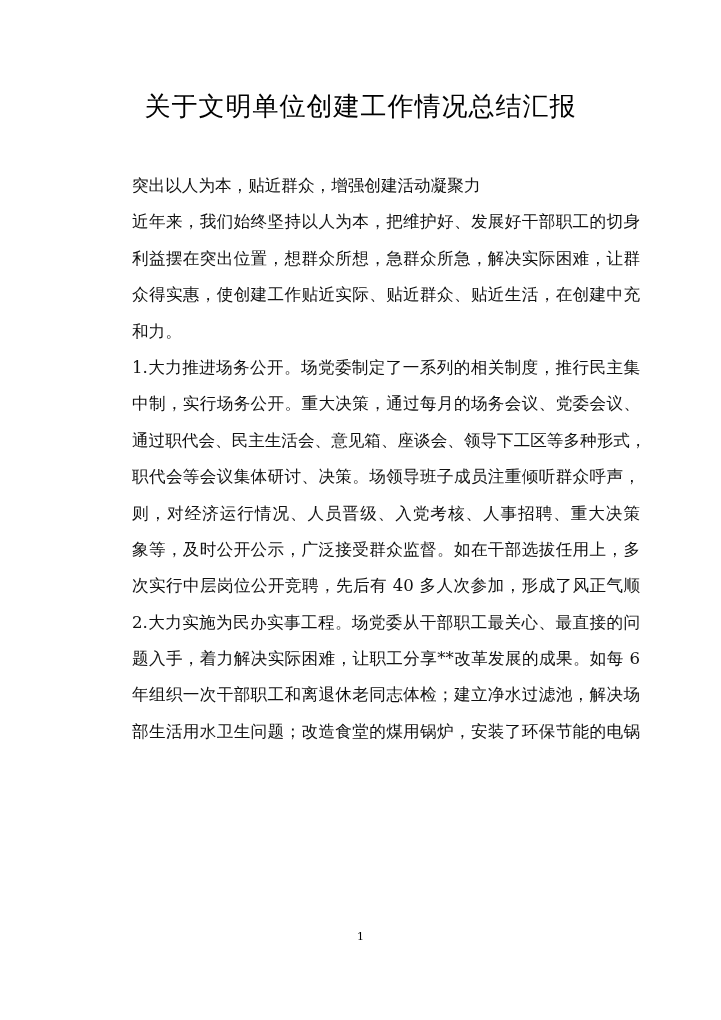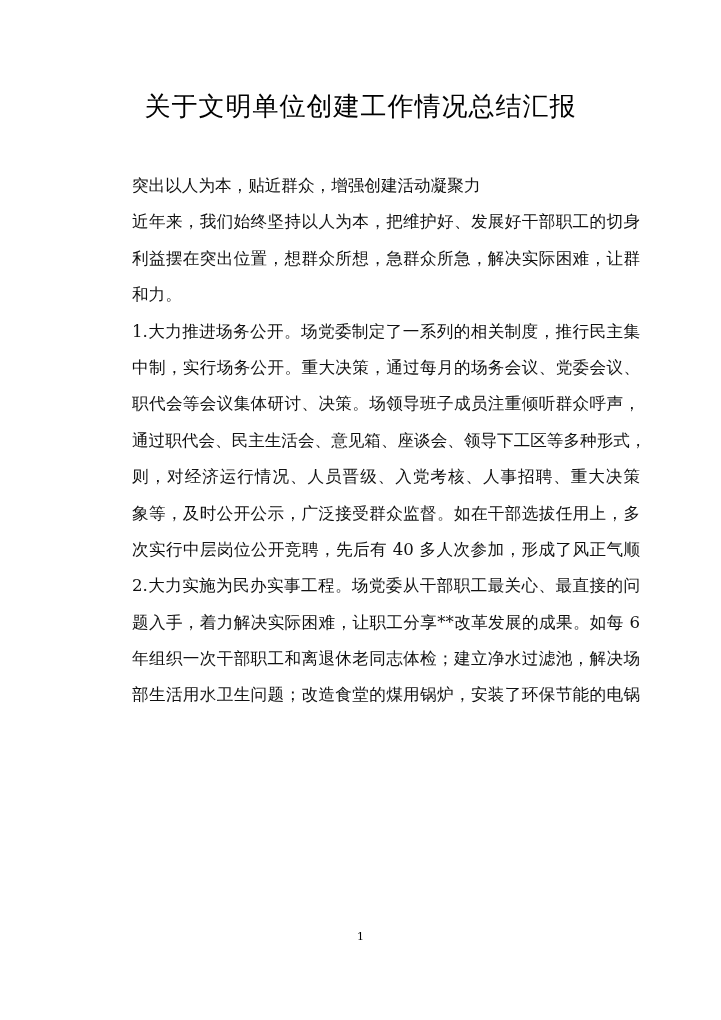--- a/index.html
+++ b/index.html
@@ -17,25 +17,26 @@
 </style>
 </head>
 <body>
 
 <div class="page">
   <div class="title">关于文明单位创建工作情况总结汇报</div>
   <div class="body" id="doc-body">
       <div class="line last">突出以人为本，贴近群众，增强创建活动凝聚力</div>
       <div class="line">近年来，我们始终坚持以人为本，把维护好、发展好干部职工的切身</div>
       <div class="line">利益摆在突出位置，想群众所想，急群众所急，解决实际困难，让群</div>
+      <div class="line">众得实惠，使创建工作贴近实际、贴近群众、贴近生活，在创建中充</div>
       <div class="line last">和力。</div>
       <div class="line">1.大力推进场务公开。场党委制定了一系列的相关制度，推行民主集</div>
       <div class="line">中制，实行场务公开。重大决策，通过每月的场务会议、党委会议、</div>
+      <div class="line">通过职代会、民主生活会、意见箱、座谈会、领导下工区等多种形式，</div>
       <div class="line">职代会等会议集体研讨、决策。场领导班子成员注重倾听群众呼声，</div>
-      <div class="line">通过职代会、民主生活会、意见箱、座谈会、领导下工区等多种形式，</div>
       <div class="line">则，对经济运行情况、人员晋级、入党考核、人事招聘、重大决策</div>
       <div class="line">象等，及时公开公示，广泛接受群众监督。如在干部选拔任用上，多</div>
       <div class="line">次实行中层岗位公开竞聘，先后有 40 多人次参加，形成了风正气顺</div>
       <div class="line">2.大力实施为民办实事工程。场党委从干部职工最关心、最直接的问</div>
       <div class="line">题入手，着力解决实际困难，让职工分享**改革发展的成果。如每 6</div>
       <div class="line">年组织一次干部职工和离退休老同志体检；建立净水过滤池，解决场</div>
       <div class="line">部生活用水卫生问题；改造食堂的煤用锅炉，安装了环保节能的电锅</div>
     </div>
   <div class="pagenum">1</div>
 </div>

